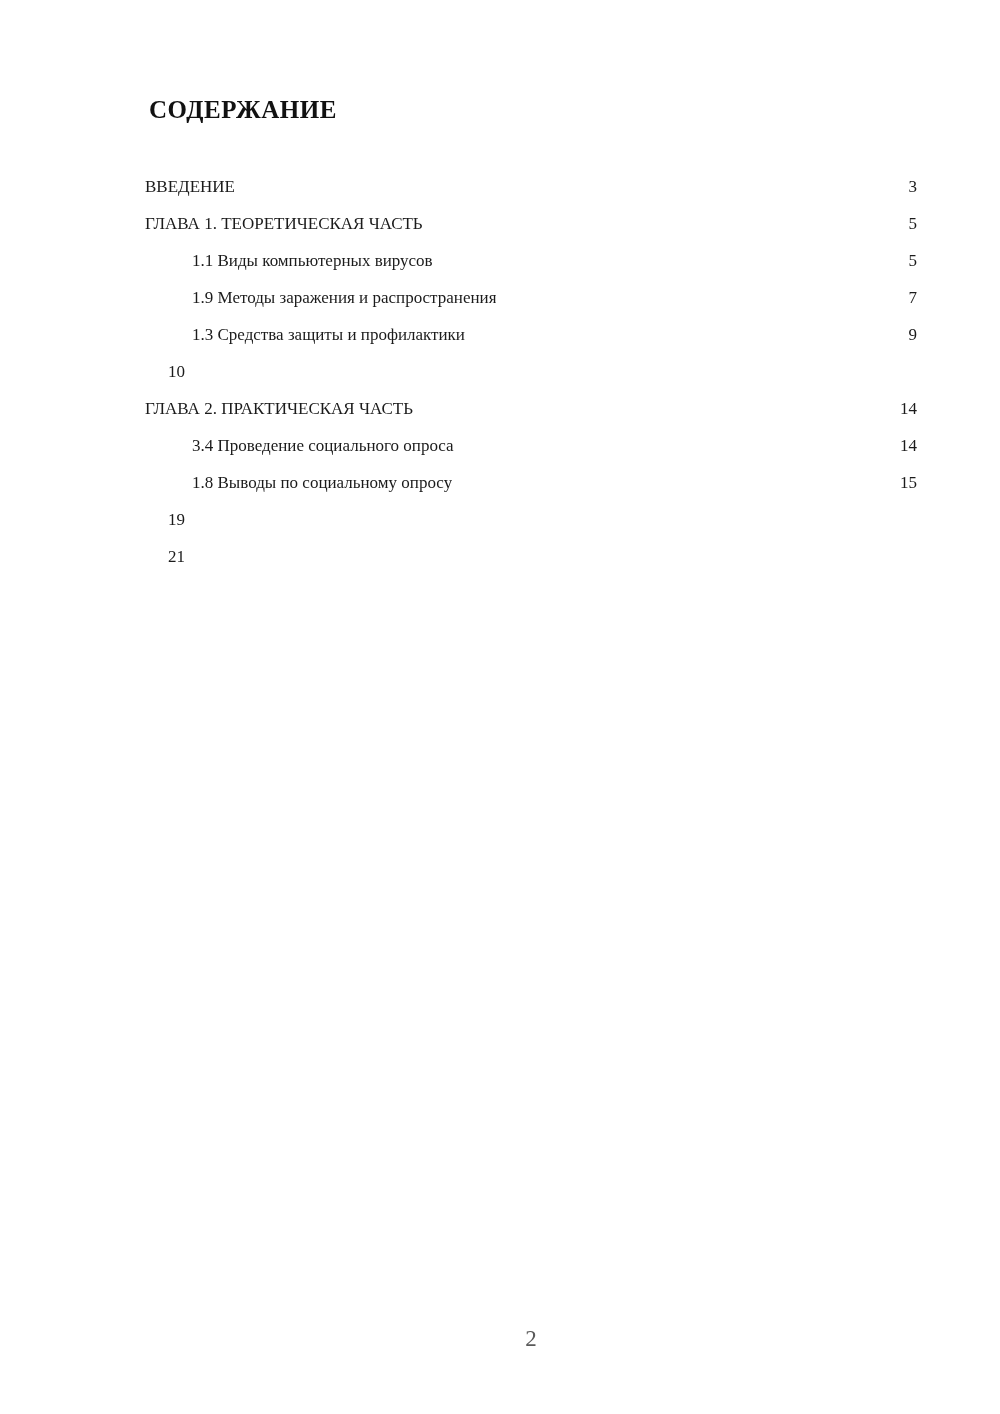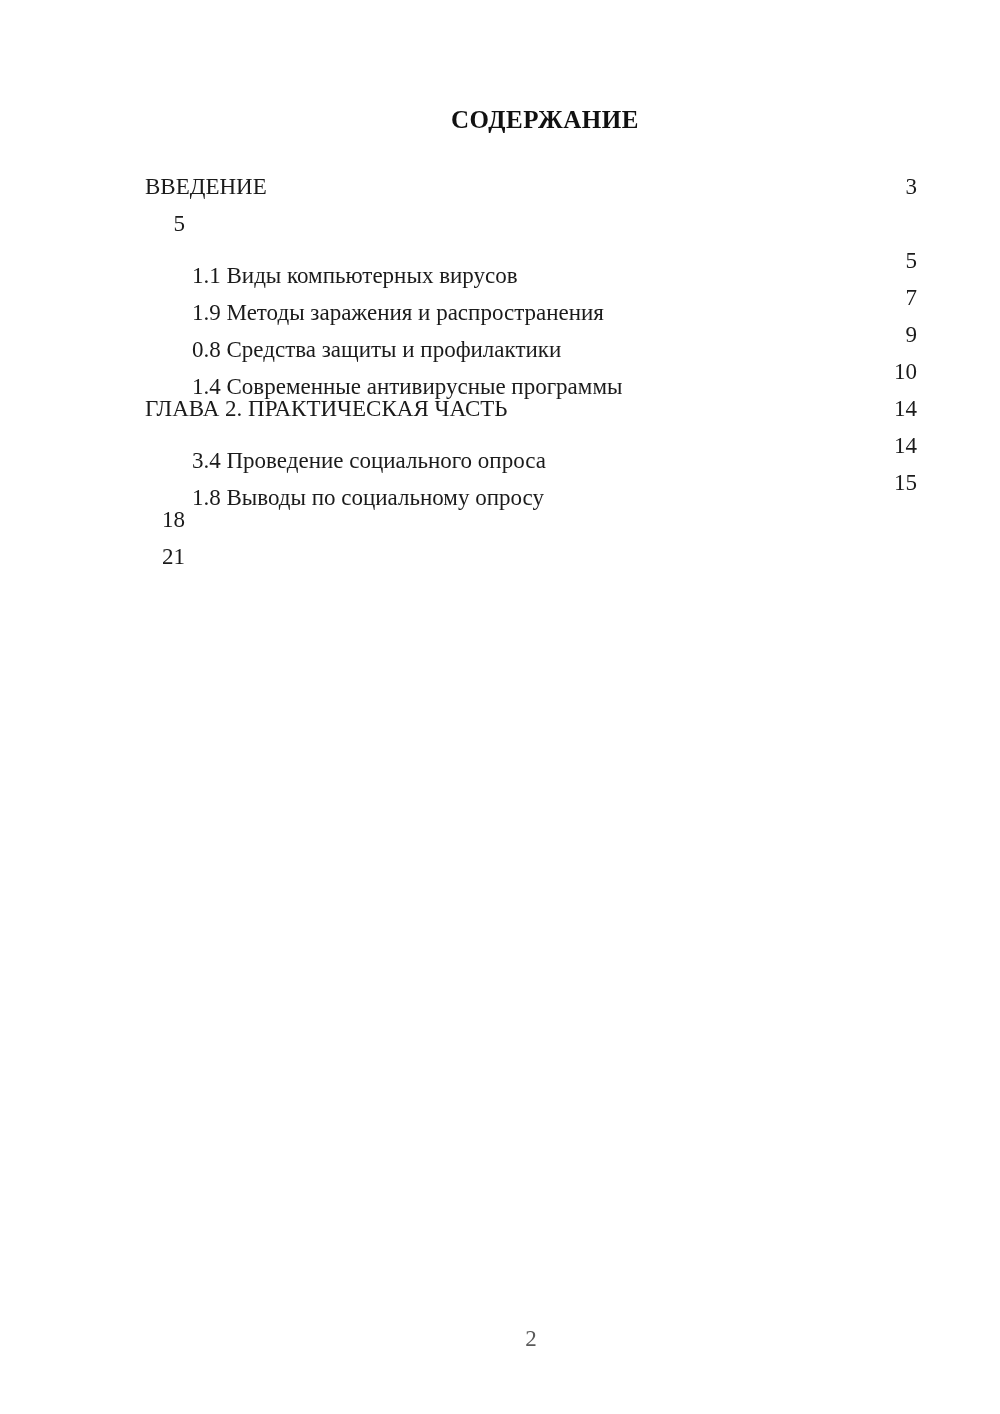--- a/index.html
+++ b/index.html
@@ -14,40 +14,40 @@
     background: #ffffff;
     font-family: "Liberation Serif", "DejaVu Serif", serif;
     color: #1b1b1b;
     overflow: hidden;
   }
   .doc-title {
     position: absolute;
     top: 92px;
     left: 145px;
     width: 772px;
-    margin: 14px;
-    text-align: center;
+    margin: 4px;
+    text-align: left;
     font-size: 25px;
     font-weight: bold;
     letter-spacing: 0.5px;
     color: #111111;
   }
   .toc {
     position: absolute;
     top: 168px;
     left: 145px;
     width: 772px;
   }
   .toc-row {
     display: flex;
     justify-content: space-between;
-    align-items: flex-start;
+    align-items: flex-end;
     height: 37px;
     line-height: 37px;
-    font-size: 23px;
+    font-size: 17px;
     white-space: nowrap;
     gap: 44px;
   }
   .toc-row .toc-label {
     overflow: hidden;
   }
   .toc-row.indent .toc-label {
     padding-left: 47px;
     margin-top: 15px;
   }
@@ -70,52 +70,52 @@
 
 <div class="page">
   <h1 class="doc-title">СОДЕРЖАНИЕ</h1>
 
   <div class="toc" id="toc-list">
       <div class="toc-row">
         <span class="toc-label">ВВЕДЕНИЕ</span>
         <span class="toc-page">3</span>
       </div>
       <div class="toc-row">
+        <span class="toc-label">ГЛАВА 1. ТЕОРЕТИЧЕСКАЯ ЧАСТЬ</span>
         <span class="toc-page">5</span>
       </div>
       <div class="toc-row indent">
         <span class="toc-label">1.1 Виды компьютерных вирусов</span>
         <span class="toc-page">5</span>
       </div>
       <div class="toc-row indent">
         <span class="toc-label">1.9 Методы заражения и распространения</span>
         <span class="toc-page">7</span>
       </div>
       <div class="toc-row indent">
-        <span class="toc-label">0.8 Средства защиты и профилактики</span>
+        <span class="toc-label">1.3 Средства защиты и профилактики</span>
         <span class="toc-page">9</span>
       </div>
       <div class="toc-row indent">
-        <span class="toc-label">1.4 Современные антивирусные программы</span>
         <span class="toc-page">10</span>
       </div>
       <div class="toc-row">
         <span class="toc-label">ГЛАВА 2. ПРАКТИЧЕСКАЯ ЧАСТЬ</span>
         <span class="toc-page">14</span>
       </div>
       <div class="toc-row indent">
         <span class="toc-label">3.4 Проведение социального опроса</span>
         <span class="toc-page">14</span>
       </div>
       <div class="toc-row indent">
         <span class="toc-label">1.8 Выводы по социальному опросу</span>
         <span class="toc-page">15</span>
       </div>
       <div class="toc-row">
-        <span class="toc-page">18</span>
+        <span class="toc-page">19</span>
       </div>
       <div class="toc-row">
         <span class="toc-page">21</span>
       </div>
     </div>
 
   <div class="page-footer">2</div>
 </div>
 
 </body></html>

